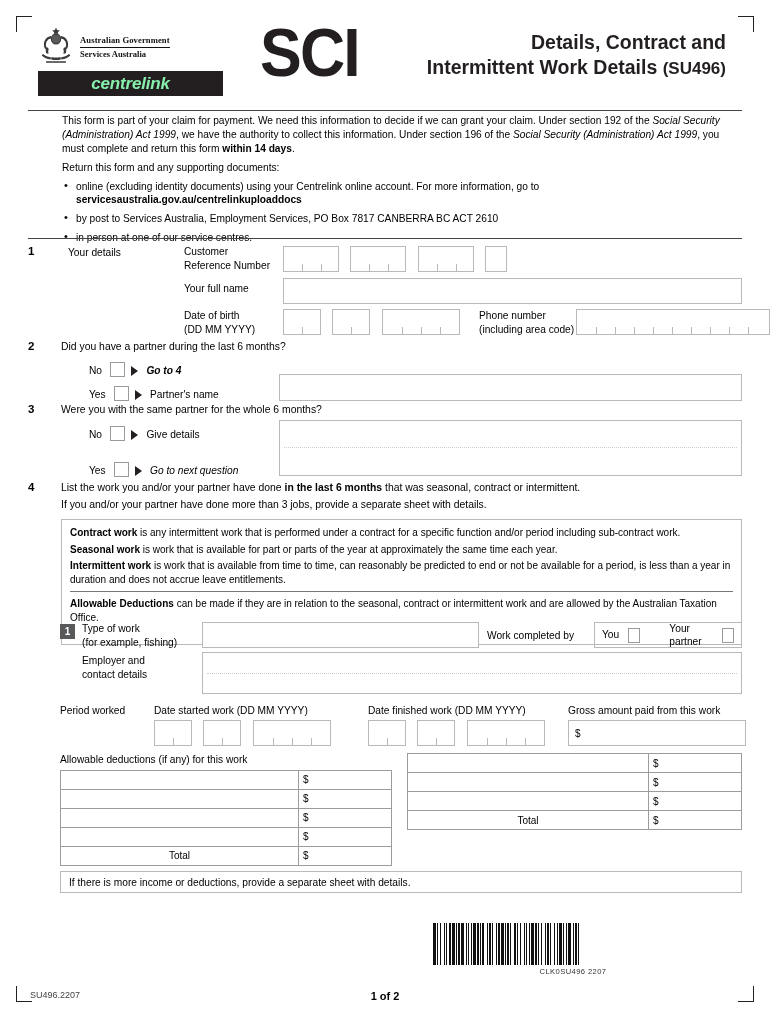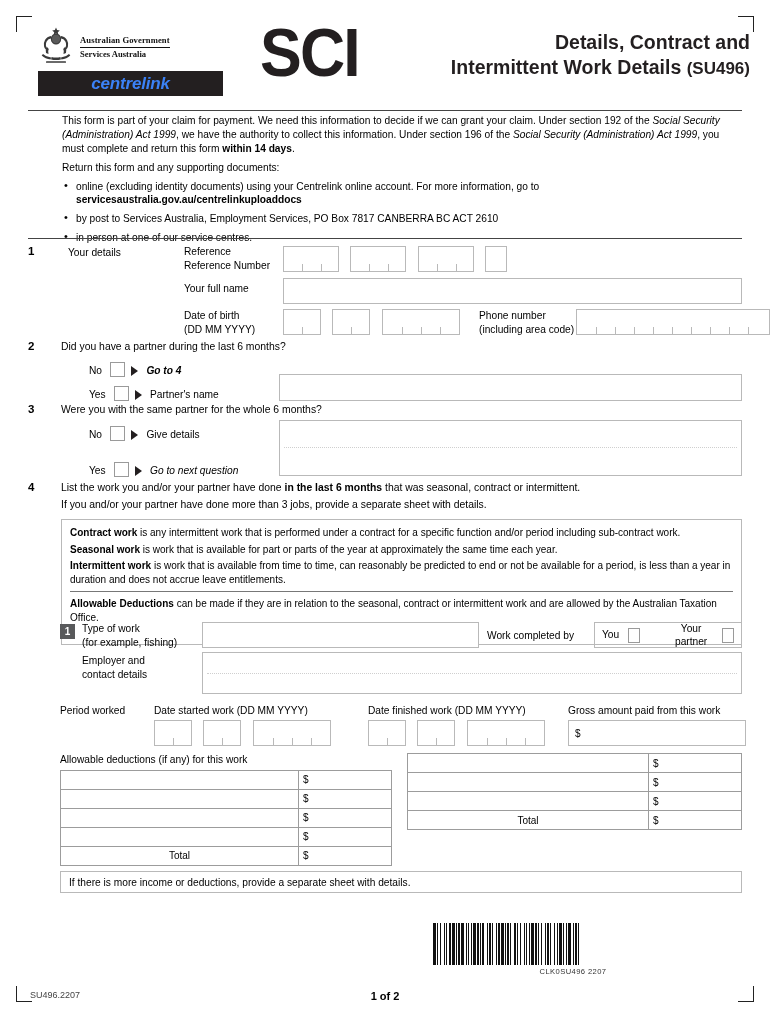--- a/index.html
+++ b/index.html
@@ -16,40 +16,40 @@
   .page { position:absolute; inset:0; }
 
   
   .crop { position:absolute; width:16px; height:16px; }
   .crop.tl { top:16px; left:16px; border-top:1.2px solid #222; border-left:1.2px solid #222; }
   .crop.tr { top:16px; right:16px; border-top:1.2px solid #222; border-right:1.2px solid #222; }
   .crop.bl { bottom:22px; left:16px; border-bottom:1.2px solid #222; border-left:1.2px solid #222; }
   .crop.br { bottom:22px; right:16px; border-bottom:1.2px solid #222; border-right:1.2px solid #222; }
 
   
-  .header { position:absolute; top:26px; left:38px; right:20px; height:78px; }
+  .header { position:absolute; top:26px; left:38px; right:44px; height:78px; }
   .brandblock { position:absolute; left:0; top:0; width:200px; }
   .crestrow { display:flex; align-items:flex-start; gap:6px; height:40px; }
   .crest { width:36px; height:38px; flex:0 0 36px; }
   .govtext { padding-top:3px; }
   .govtext .l1 {
     font-family:"Liberation Serif", serif; font-weight:bold; font-size:8.6px;
     letter-spacing:.1px; line-height:10px; color:#111;
     border-bottom:1px solid #111; padding-bottom:1.5px; display:inline-block;
   }
   .govtext .l2 {
     font-family:"Liberation Serif", serif; font-weight:bold; font-size:8.6px;
     line-height:11px; color:#111; margin-top:1.5px;
   }
   .clbar {
     margin-top:5px; width:185px; height:25px; background:#231f20;
     display:flex; align-items:center; justify-content:center;
   }
   .clbar span {
-    color:#3b82f6; font-style:italic; font-weight:bold; font-size:17px;
+    color:#86efac; font-style:italic; font-weight:bold; font-size:17px;
     letter-spacing:-.2px;
   }
   .sci {
     position:absolute; left:222px; top:-8px;
     font-weight:bold; font-size:68px; line-height:68px;
     letter-spacing:-2px; color:#231f20;
     font-family:"Liberation Sans", sans-serif;
     transform:scaleX(.92); transform-origin:left top;
   }
   .htitle {
@@ -196,21 +196,21 @@
   </div>
 
   <div class="rule" style="top:238px;"></div>
 
   <div class="q" style="top:245px;">
     <div class="qnum">1</div>
     <div class="qbody" style="position:relative; height:92px;">
       <div class="qlabel" style="position:absolute; left:0; top:1px; width:95px;margin-left:7px;">Your details</div>
 
       <div class="qlabel" style="position:absolute; left:123px; top:0px;">
-        <div>Reference</div>
+        <div>Customer</div>
         <div>Reference Number</div>
       </div>
 
       <div style="position:absolute; left:222px; top:1px;">
         <span class="charbox" style="width:56px;"><i style="left:18px;"></i><i style="left:37px;"></i></span>
         <span class="charbox" style="width:56px; margin-left:7px;"><i style="left:18px;"></i><i style="left:37px;"></i></span>
         <span class="charbox" style="width:56px; margin-left:7px;"><i style="left:18px;"></i><i style="left:37px;"></i></span>
         <span class="charbox" style="width:22px; margin-left:7px;"></span>
       </div>
 
@@ -320,21 +320,21 @@
       <div class="qlabel" style="position:absolute; left:22px; top:0;">
         <div>Type of work</div>
         <div>(for example, fishing)</div>
       </div>
       <div class="box" style="position:absolute; left:142px; top:0; width:277px;"></div>
 
       <div class="qlabel" style="position:absolute; left:427px; top:7px;">Work completed by</div>
       <div class="wcb" style="position:absolute; left:534px; top:0; right:0;">
         <span class="qlabel">You</span>
         <span class="cb"></span>
-        <span class="qlabel" style="margin-left:20px;text-align:center;">Your partner</span>
+        <span class="qlabel" style="margin-left:20px;">Your partner</span>
         <span class="cb"></span>
       </div>
 
       <div class="qlabel" style="position:absolute; left:22px; top:32px;">
         <div>Employer and</div>
         <div>contact details</div>
       </div>
       <div class="box" style="position:absolute; left:142px; top:30px; right:0; height:42px;">
         <span class="dotline" style="top:20px;"></span>
       </div>

